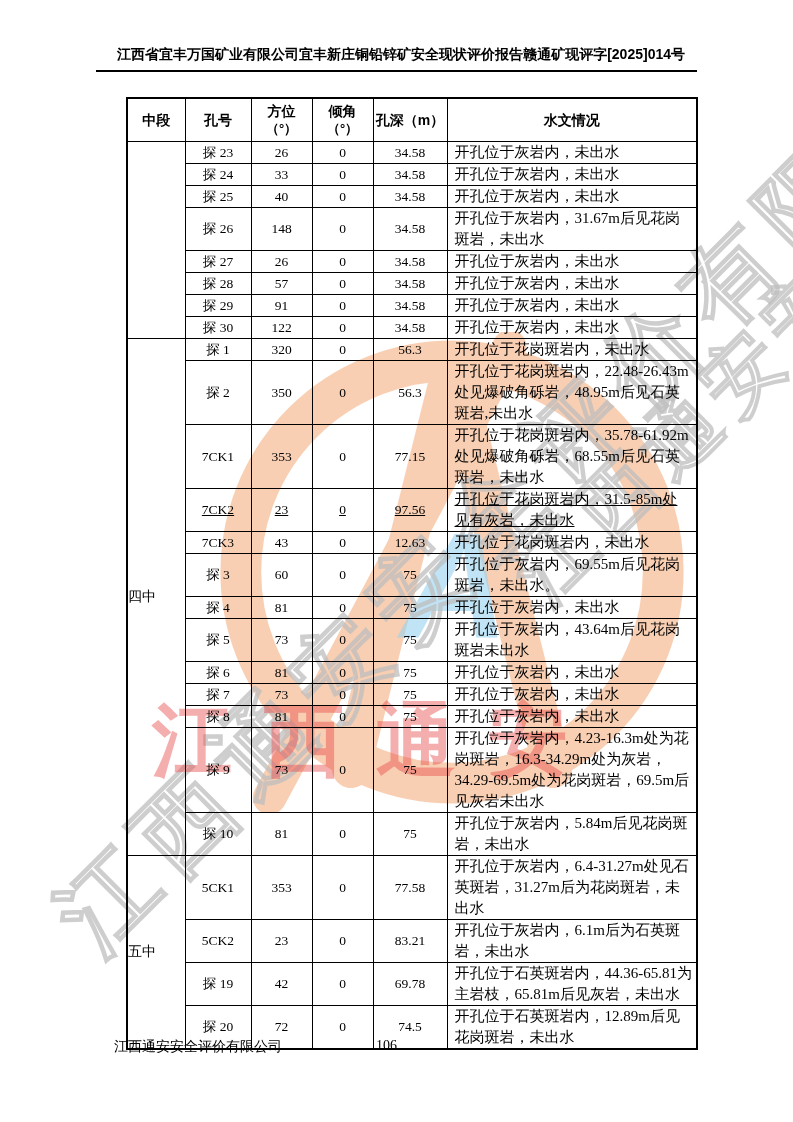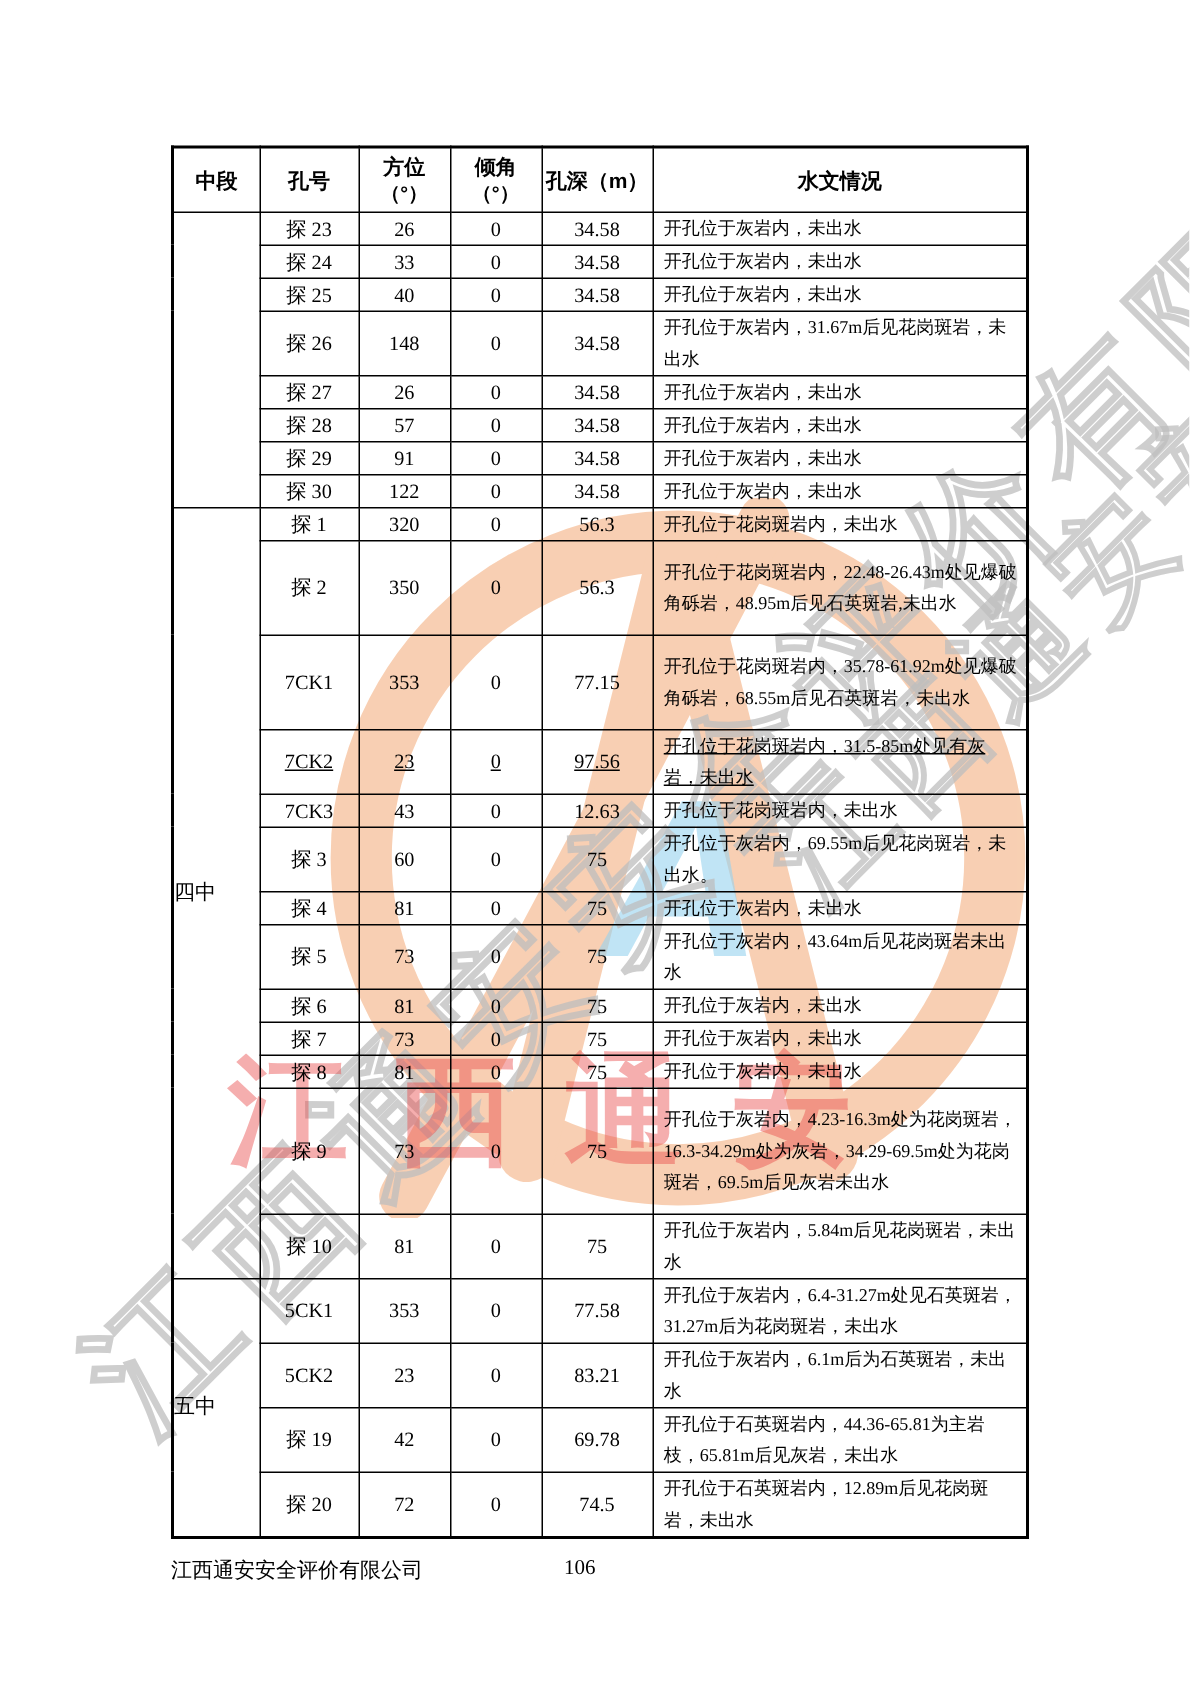--- a/index.html
+++ b/index.html
@@ -49,21 +49,21 @@
     font-weight:bold; font-size:14px;
   }
   .run-header .right {
     padding-right:12px;
     font-family:"Liberation Sans","DejaVu Sans",sans-serif;
     font-weight:bold; font-size:14px;
   }
 
   
   table.borehole {
-    position:absolute; left:114px; top:97px; z-index:1;
+    position:absolute; left:126px; top:97px; z-index:1;
     width:570px; border-collapse:collapse; background:transparent;
     table-layout:fixed;
     border-radius:30px;
   }
   table.borehole th, table.borehole td {
     border:1px solid #000; background:transparent;
     vertical-align:middle; overflow:hidden;
   }
   table.borehole { border:2px solid #000; }
   th.col-h {
@@ -71,21 +71,21 @@
     font-weight:bold; font-size:14px; text-align:center;
     height:43px; line-height:18px; padding:2px 0;
   }
   th.col-h .sub { display:block; font-size:13px; }
   td.center { text-align:center; font-size:13.5px; line-height:21px; }
   td.section-cell {
     font-size:14px; line-height:21px;
     font-family:"Liberation Serif","DejaVu Serif",serif;
   }
   td.hydro {
-    text-align:left; font-size:12px; line-height:21px;
+    text-align:left; font-size:15px; line-height:21px;
     padding:0 4px 0 7px;
   }
   .w-sec  { width:58px; }
   .w-hole { width:66px; }
   .w-azi  { width:61px; }
   .w-dip  { width:61px; }
   .w-dep  { width:74px; }
   .w-hyd  { width:250px; }
 
   
@@ -106,20 +106,24 @@
       <path d="M 50 7 L 29 91" fill="none" stroke="#F2A169" stroke-width="8" stroke-linecap="round"></path>
       <path d="M 50 7 L 71 91" fill="none" stroke="#F2A169" stroke-width="8" stroke-linecap="round"></path>
       <path d="M 12 97 Q 40 45 62 3" fill="none" stroke="#F2A169" stroke-width="7" stroke-linecap="round"></path>
     </svg>
     <div class="wm-blue">A</div>
     <div class="wm-diag wm-diag-1">江西通安安全评价有限公司</div>
     <div class="wm-diag wm-diag-2">江西通安安全评价有限公司</div>
     <div class="wm-red">江西通安</div>
   </div>
 
+  <div class="run-header">
+    <span class="left">江西省宜丰万国矿业有限公司宜丰新庄铜铅锌矿安全现状评价报告</span>
+    <span class="right">赣通矿现评字[2025]014号</span>
+  </div>
 
   <table class="borehole">
     <colgroup>
       <col class="w-sec">
         <col class="w-hole">
         <col class="w-azi">
       <col class="w-dip">
         <col class="w-dep">
         <col class="w-hyd">
     </colgroup>

